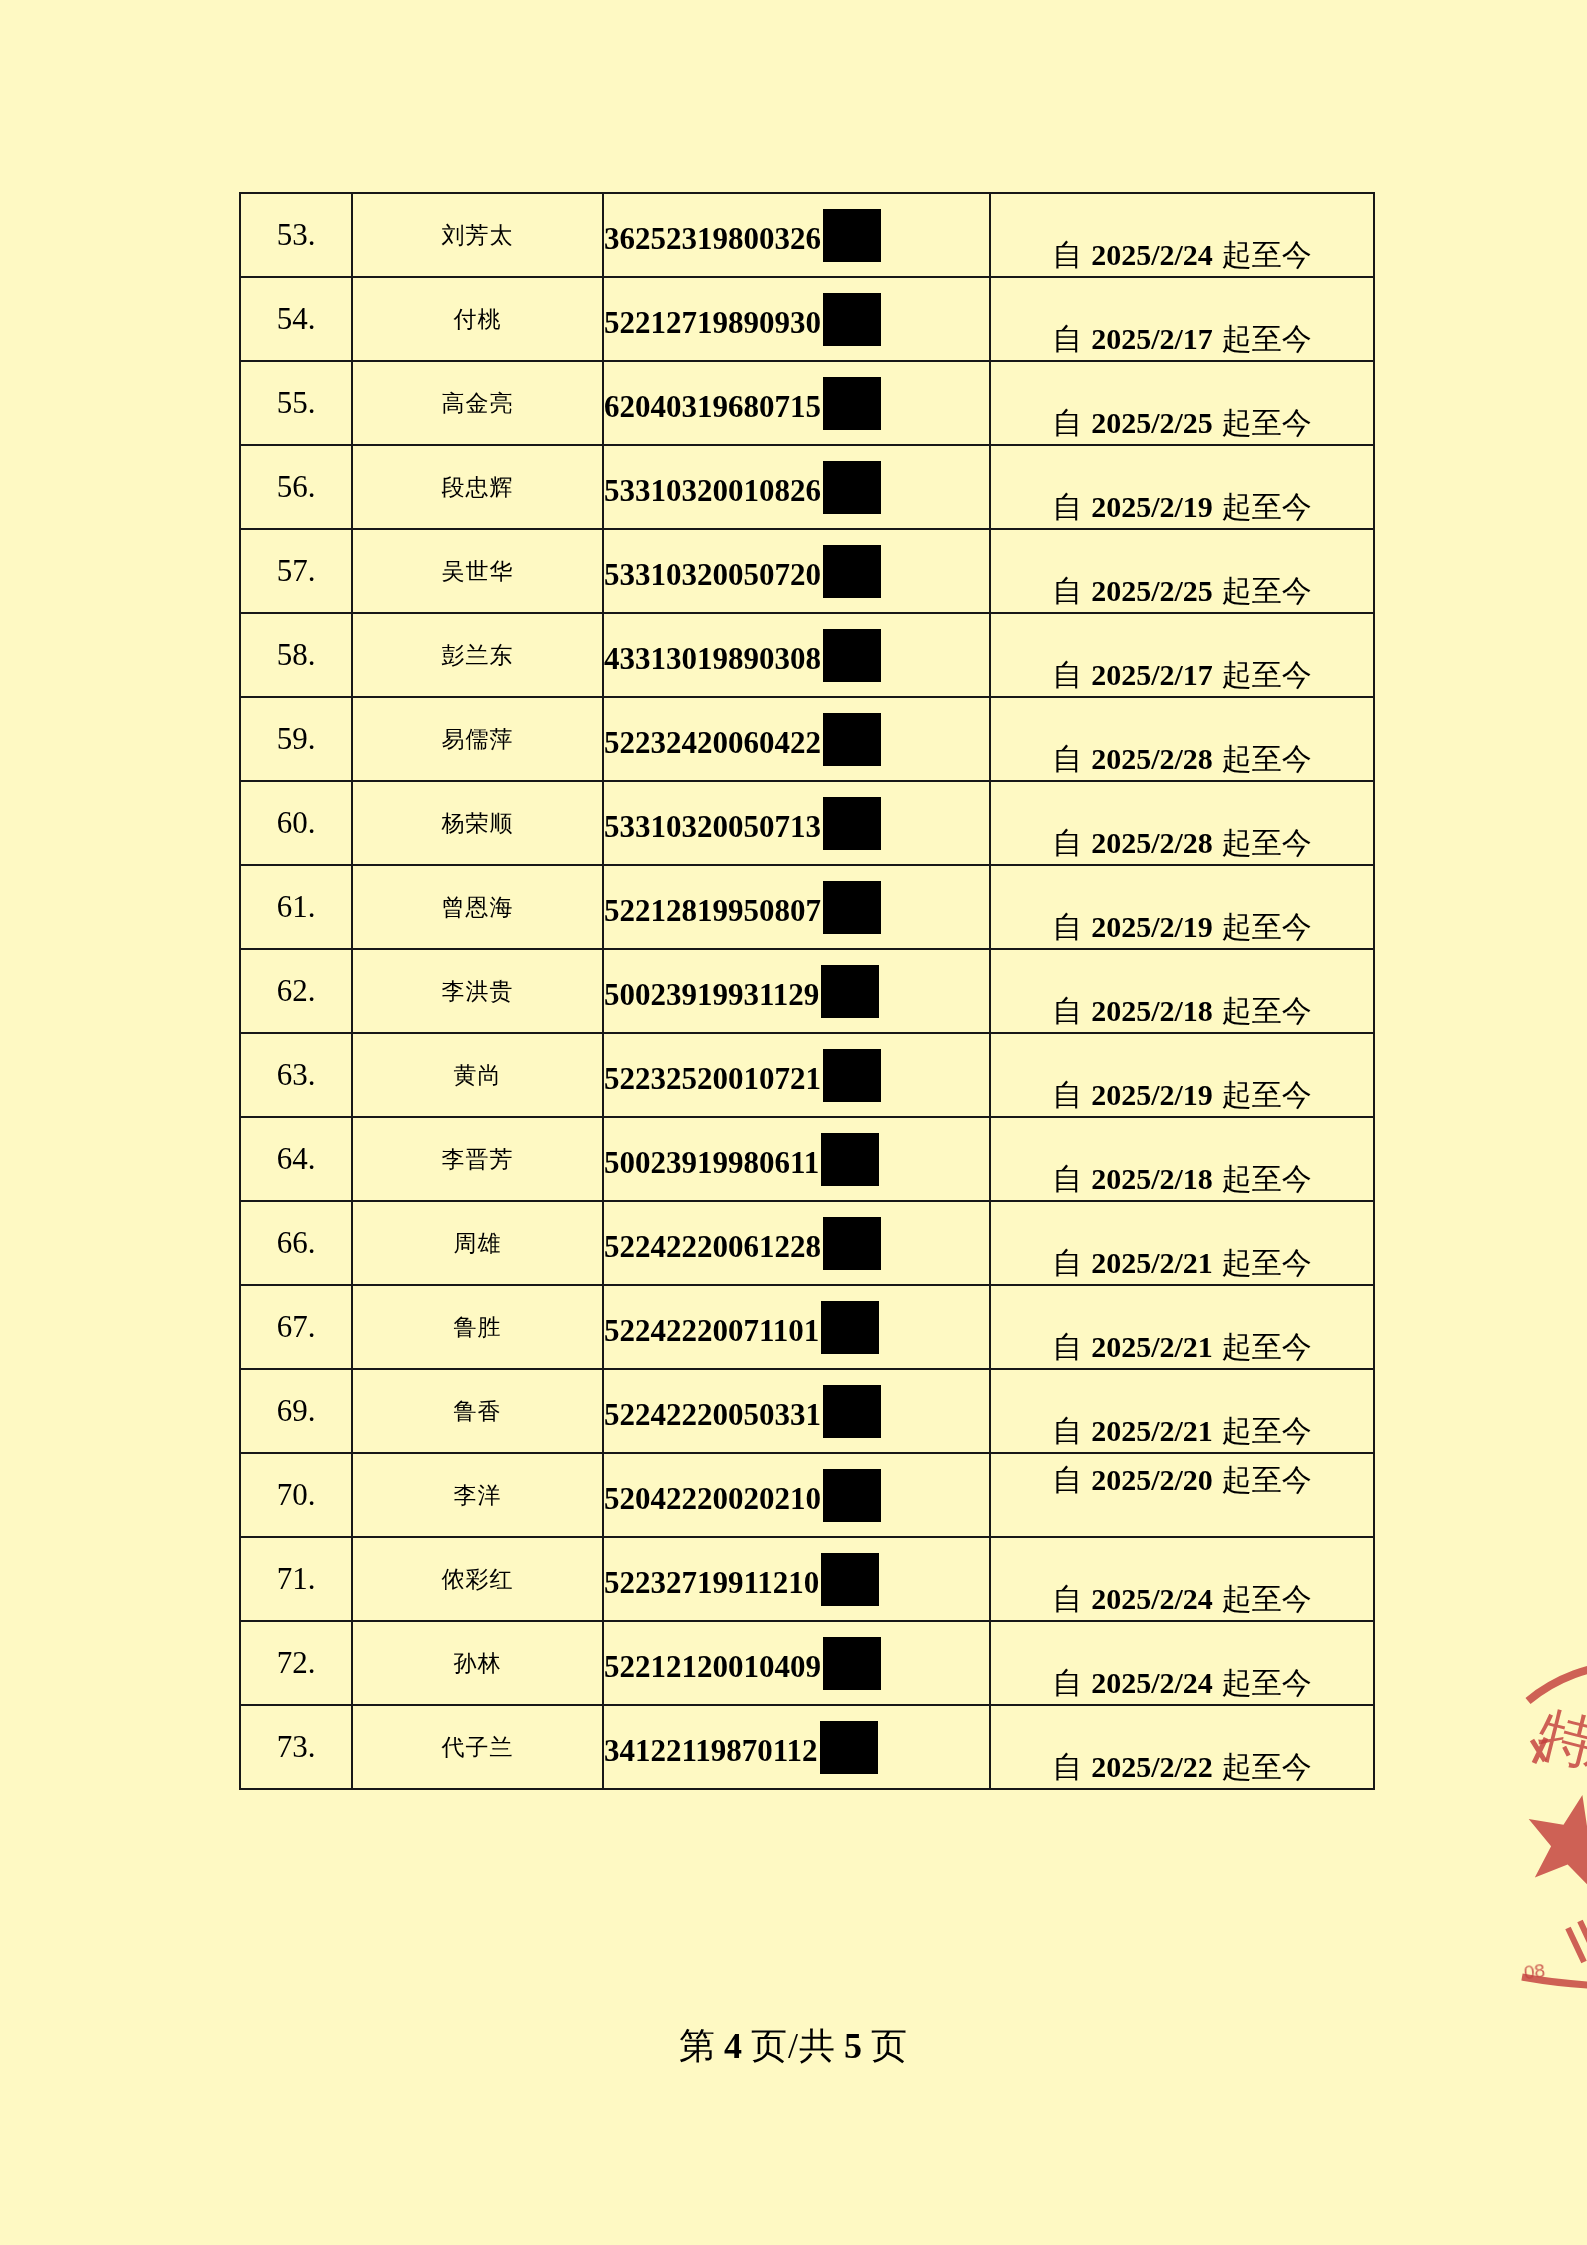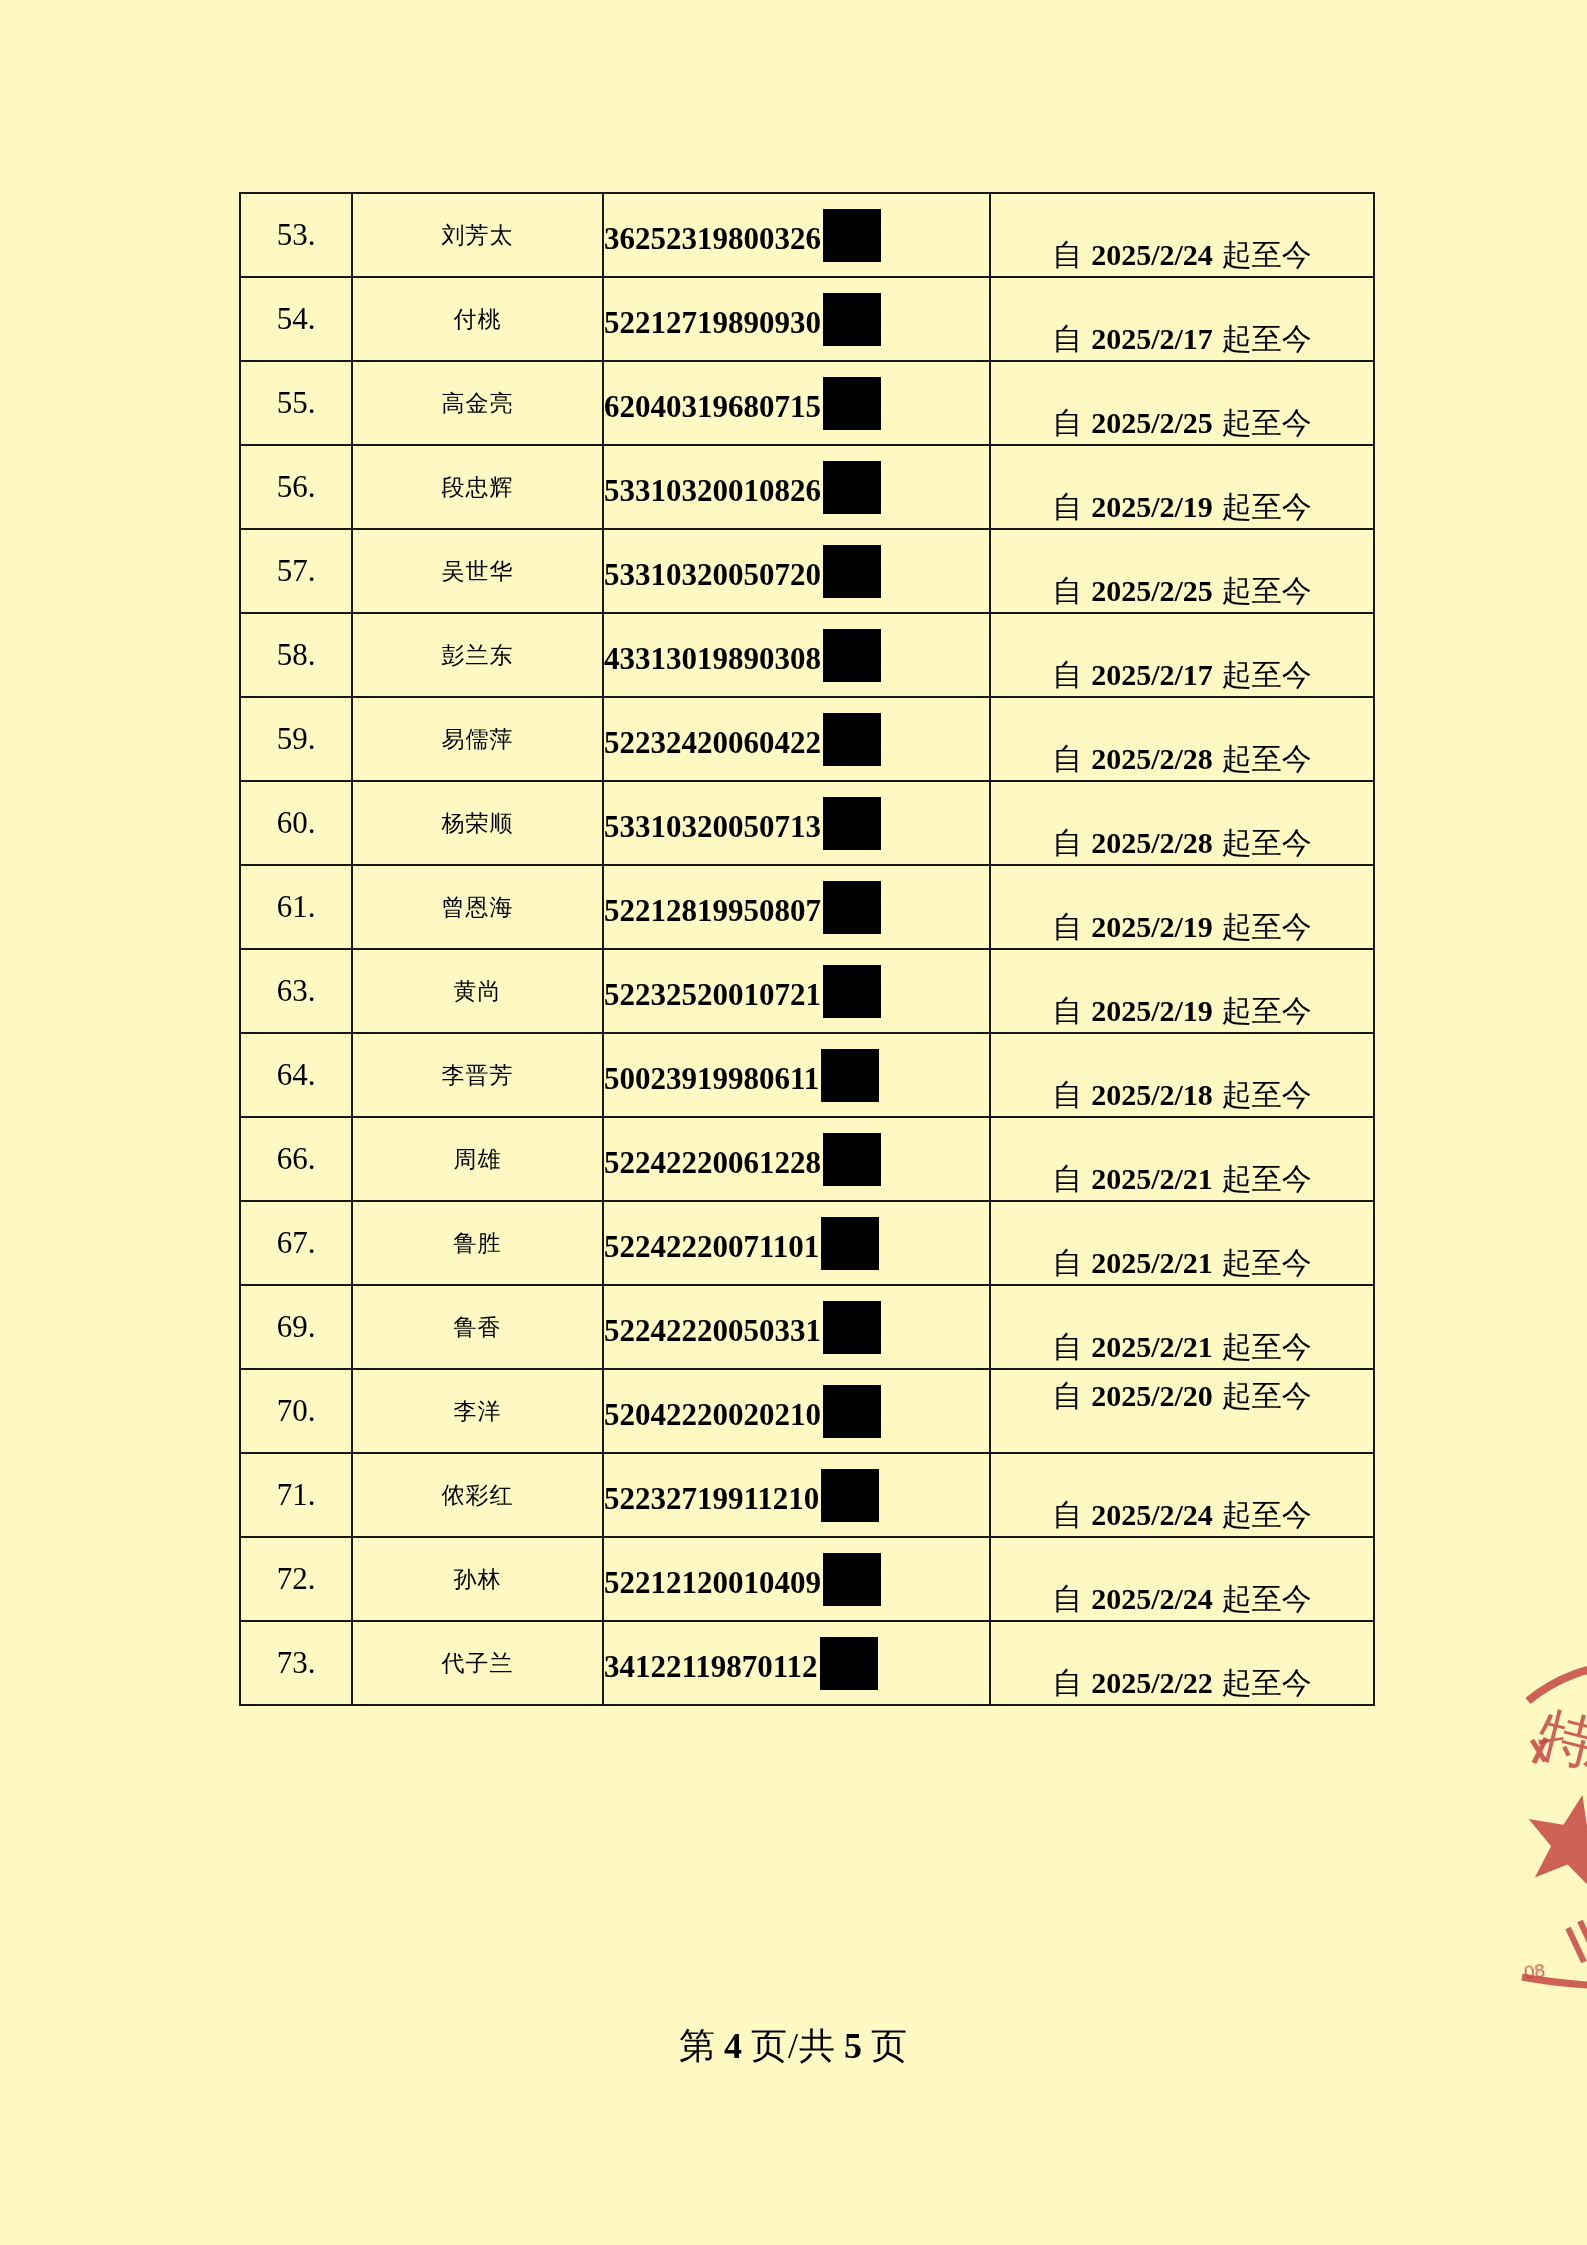--- a/index.html
+++ b/index.html
@@ -134,20 +134,26 @@
       <td class="c-no"><span>60.</span></td>
       <td class="c-name"><span>杨荣顺</span></td>
       <td class="c-id"><span class="id-text">53310320050713</span><span class="redact"></span></td>
       <td class="c-date date-cell"><span class="d-pre">自</span><span class="d-val">2025/2/28</span><span class="d-suf">起至今</span></td>
     </tr>
         <tr>
       <td class="c-no"><span>61.</span></td>
       <td class="c-name"><span>曾恩海</span></td>
       <td class="c-id"><span class="id-text">52212819950807</span><span class="redact"></span></td>
       <td class="c-date date-cell"><span class="d-pre">自</span><span class="d-val">2025/2/19</span><span class="d-suf">起至今</span></td>
+    </tr>
+        <tr>
+      <td class="c-no"><span>62.</span></td>
+      <td class="c-name"><span>李洪贵</span></td>
+      <td class="c-id"><span class="id-text">50023919931129</span><span class="redact"></span></td>
+      <td class="c-date date-cell"><span class="d-pre">自</span><span class="d-val">2025/2/18</span><span class="d-suf">起至今</span></td>
     </tr>
         <tr>
       <td class="c-no"><span>63.</span></td>
       <td class="c-name"><span>黄尚</span></td>
       <td class="c-id"><span class="id-text">52232520010721</span><span class="redact"></span></td>
       <td class="c-date date-cell"><span class="d-pre">自</span><span class="d-val">2025/2/19</span><span class="d-suf">起至今</span></td>
     </tr>
         <tr>
       <td class="c-no"><span>64.</span></td>
       <td class="c-name"><span>李晋芳</span></td>

